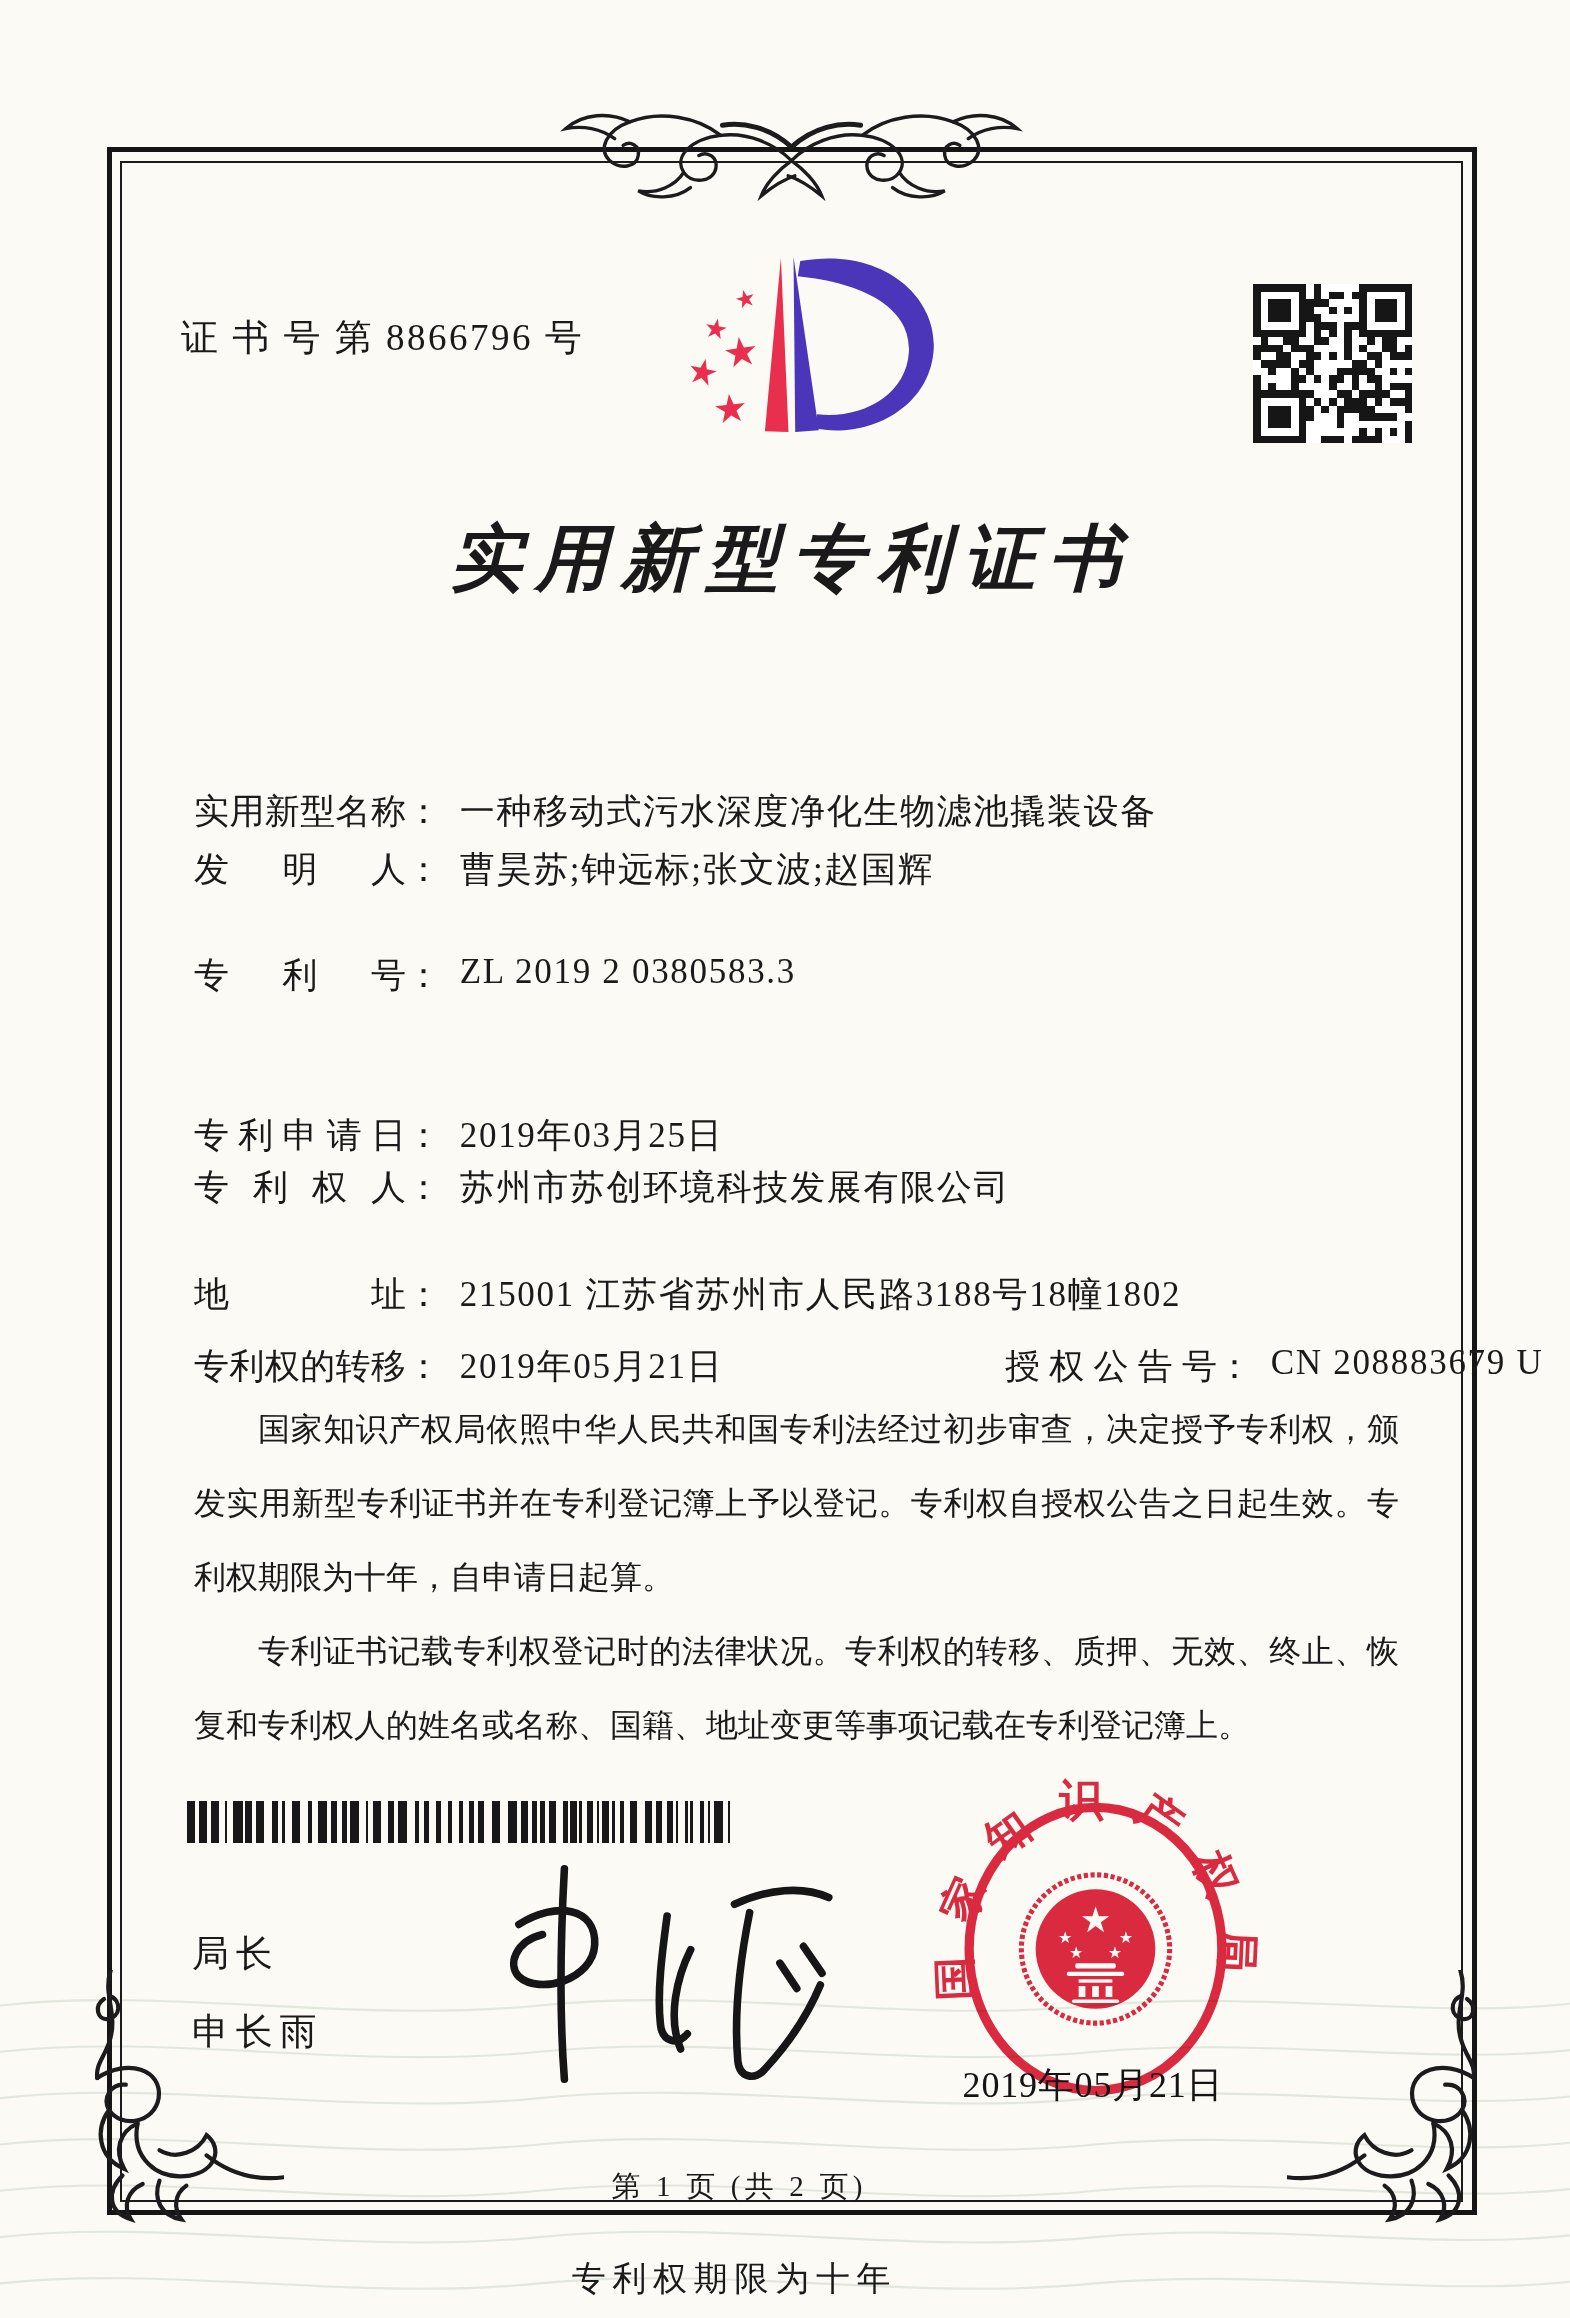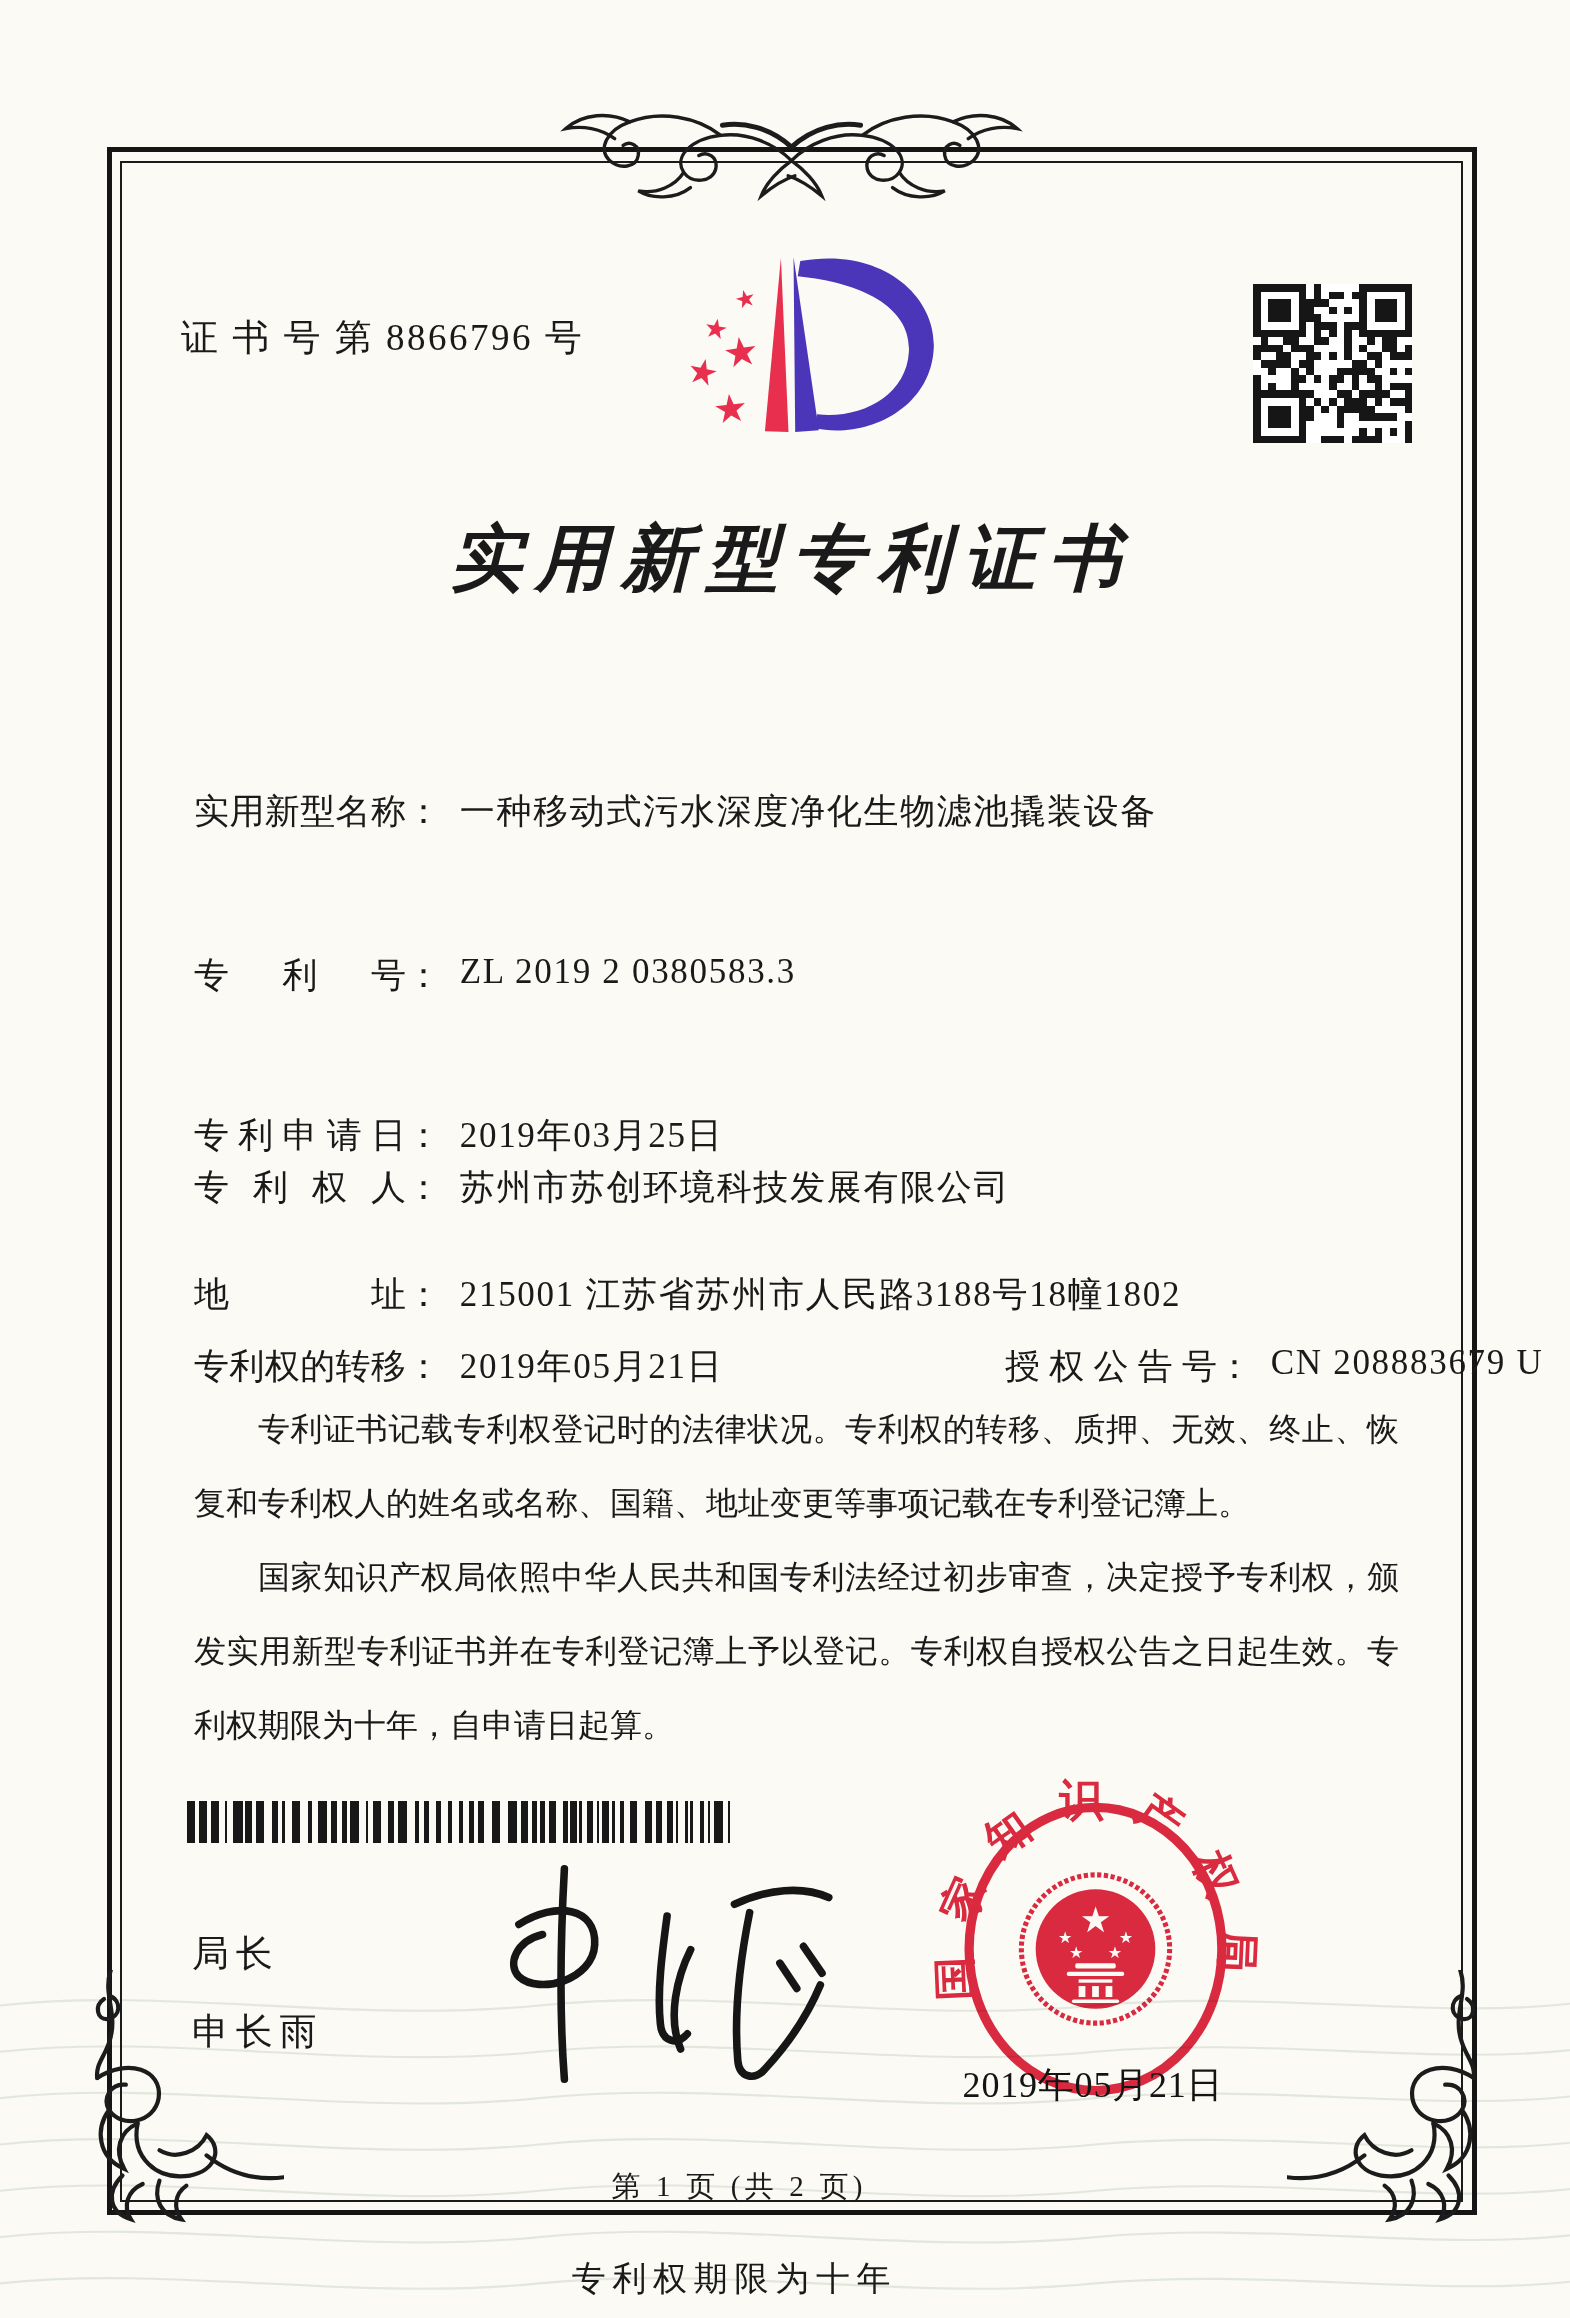--- a/index.html
+++ b/index.html
@@ -601,20 +601,24 @@
       <i></i>
       <i class="d"></i>
     </div>
 
   <h1 class="title">实用新型专利证书</h1>
 
   <div class="frow" style="top:740px;margin-top:48px;">
     <span class="flabel">实用新型名称</span><span class="fcolon">：</span>
     <span class="fvalue">一种移动式污水深度净化生物滤池撬装设备</span>
   </div>
+  <div class="frow" style="top:846px;">
+    <span class="flabel">发明人</span><span class="fcolon">：</span>
+    <span class="fvalue">曹昊苏;钟远标;张文波;赵国辉</span>
+  </div>
   <div class="frow" style="top:952px;">
     <span class="flabel">专利号</span><span class="fcolon">：</span>
     <span class="fvalue">ZL 2019 2 0380583.3</span>
   </div>
   <div class="frow" style="top:1112px;">
     <span class="flabel">专利申请日</span><span class="fcolon">：</span>
     <span class="fvalue">2019年03月25日</span>
   </div>
   <div class="frow" style="top:1164px;">
     <span class="flabel">专利权人</span><span class="fcolon">：</span>
@@ -628,22 +632,22 @@
   <div class="frow" style="top:1343px;width:1205px;">
     <span class="flabel">专利权的转移</span><span class="fcolon">：</span>
     <span class="fvalue">2019年05月21日</span>
     <span class="grant-right">
       <span class="flabel">授权公告号</span><span class="fcolon">：</span>
       <span class="fvalue">CN 208883679 U</span>
     </span>
   </div>
 
   <div class="body-text">
+    <p>国家知识产权局依照中华人民共和国专利法经过初步审查，决定授予专利权，颁发实用新型专利证书并在专利登记簿上予以登记。专利权自授权公告之日起生效。专利权期限为十年，自申请日起算。</p>
     <p>专利证书记载专利权登记时的法律状况。专利权的转移、质押、无效、终止、恢复和专利权人的姓名或名称、国籍、地址变更等事项记载在专利登记簿上。</p>
-    <p>国家知识产权局依照中华人民共和国专利法经过初步审查，决定授予专利权，颁发实用新型专利证书并在专利登记簿上予以登记。专利权自授权公告之日起生效。专利权期限为十年，自申请日起算。</p>
   </div>
 
   <div class="barcode" id="barcode"><i style="width: 8.4px; margin-right: 3.4px;"></i><i style="width: 8.4px; margin-right: 4.2px;"></i><i style="width: 7.6px; margin-right: 5.9px;"></i><i style="width: 2.5px; margin-right: 5.9px;"></i><i style="width: 9.3px; margin-right: 2.5px;"></i><i style="width: 6.7px; margin-right: 4.2px;"></i><i style="width: 8.4px; margin-right: 7.6px;"></i><i style="width: 5.9px; margin-right: 4.2px;"></i><i style="width: 3.4px; margin-right: 6.7px;"></i><i style="width: 8.4px; margin-right: 7.6px;"></i><i style="width: 4.2px; margin-right: 5.9px;"></i><i style="width: 8.4px; margin-right: 4.2px;"></i><i style="width: 5.9px; margin-right: 5.9px;"></i><i style="width: 5px; margin-right: 2.5px;"></i><i style="width: 9.3px; margin-right: 6.7px;"></i><i style="width: 2.5px; margin-right: 5px;"></i><i style="width: 7.6px; margin-right: 6.7px;"></i><i style="width: 5.9px; margin-right: 4.2px;"></i><i style="width: 9.3px; margin-right: 7.6px;"></i><i style="width: 4.2px; margin-right: 5px;"></i><i style="width: 5px; margin-right: 7.6px;"></i><i style="width: 4.2px; margin-right: 7.6px;"></i><i style="width: 4.2px; margin-right: 6.7px;"></i><i style="width: 4.2px; margin-right: 5.9px;"></i><i style="width: 5px; margin-right: 3.4px;"></i><i style="width: 6.7px; margin-right: 7.6px;"></i><i style="width: 8.4px; margin-right: 7.6px;"></i><i style="width: 9.3px; margin-right: 3.4px;"></i><i style="width: 7.6px; margin-right: 3.4px;"></i><i style="width: 5.9px; margin-right: 2.5px;"></i><i style="width: 5px; margin-right: 4.2px;"></i><i style="width: 6.7px; margin-right: 7.6px;"></i><i style="width: 4.2px; margin-right: 2.5px;"></i><i style="width: 6.7px; margin-right: 2.5px;"></i><i style="width: 2.5px; margin-right: 5px;"></i><i style="width: 6.7px; margin-right: 3.4px;"></i><i style="width: 2.5px; margin-right: 2.5px;"></i><i style="width: 7.6px; margin-right: 2.5px;"></i><i style="width: 3.4px; margin-right: 5px;"></i><i style="width: 3.4px; margin-right: 5.9px;"></i><i style="width: 7.6px; margin-right: 7.6px;"></i><i style="width: 6.7px; margin-right: 4.2px;"></i><i style="width: 5.9px; margin-right: 5.9px;"></i><i style="width: 5.9px; margin-right: 2.5px;"></i><i style="width: 2.5px; margin-right: 6.7px;"></i><i style="width: 2.5px; margin-right: 2.5px;"></i><i style="width: 2.5px; margin-right: 7.6px;"></i><i style="width: 3.4px; margin-right: 4.2px;"></i><i style="width: 2.5px; margin-right: 4.2px;"></i><i style="width: 8.4px; margin-right: 5px;"></i><i style="width: 2.5px; margin-right: 5px;"></i></div>
 
   <div class="officer-title">局长</div>
   <div class="officer-name">申长雨</div>
 
   <svg class="sig" width="438" height="261" viewBox="0 0 520 310">
     <g stroke="#161616" stroke-width="9" fill="none" stroke-linecap="round" stroke-linejoin="round">
       <path d="M150,20 C146,92 144,192 150,270"></path>

